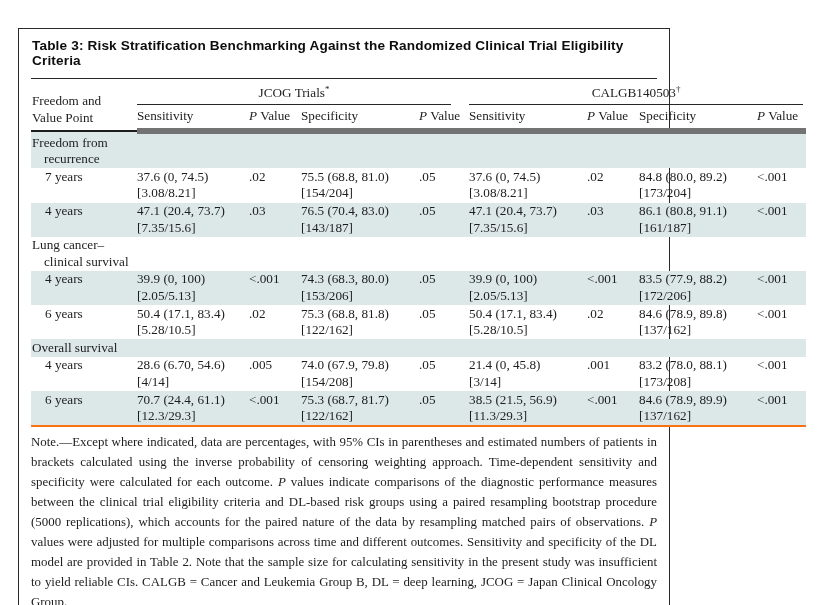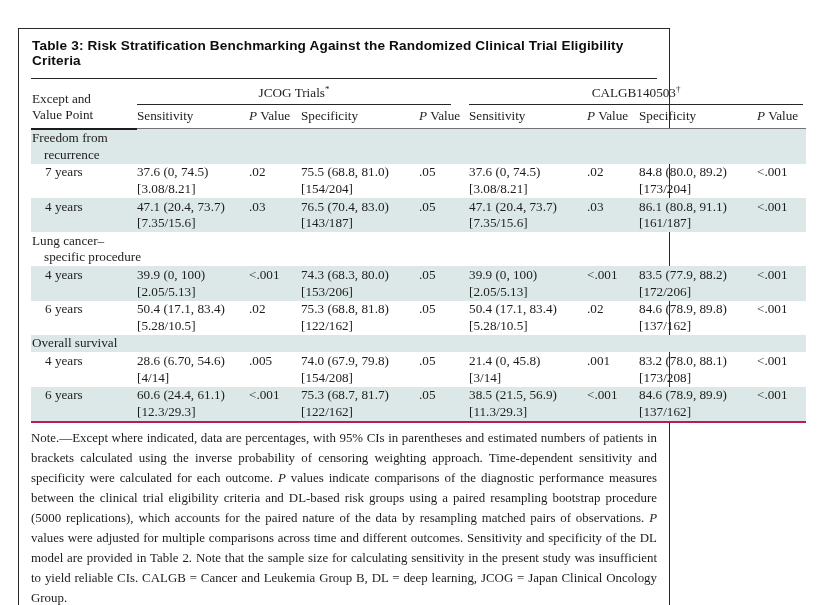--- a/index.html
+++ b/index.html
@@ -13,25 +13,25 @@
   .title-rule { border-top:1.3px solid #262626; margin-top:10px; }
 
   table.main { width:100%; border-collapse:collapse; table-layout:fixed;
                font-size:13.2px; line-height:16.6px; color:#1d1d1d; }
   th { font-weight:normal; text-align:left; }
   .outcome-th { vertical-align:bottom; padding:0 0 4px 1px; border-bottom:2px solid #1c1c1c; }
   .group-th { text-align:center; vertical-align:top; padding-top:6px; }
   .spanner { display:block; padding-bottom:2px; border-bottom:1.1px solid #262626; }
   .sp1 { margin-right:18px; }
   .sp2 { margin-right:3px; }
-  .colhead-row th { padding:3px 0 4px 0; border-bottom:1px solid #737373; vertical-align:bottom; }
+  .colhead-row th { padding:3px 0 4px 0; border-bottom:6px solid #737373; vertical-align:bottom; }
   sup { font-size:9px; vertical-align:super; line-height:0; }
   .ip { font-style:italic; }
 
-  tbody { border-bottom:2px solid #be185d;font-family:Liberation Serif, serif; }
+  tbody { border-bottom:2px solid #f97316;font-family:Liberation Serif, serif; }
   tbody td { vertical-align:top; padding:.5px 2px .5px 0; }
   tr.shade td { background:#dbe8e7; }
   td.sec { padding-left:1px; }
   .sec-l2 { padding-left:12px; }
   td.time { padding-left:14px; }
   .vwrap { display:inline-block; text-align:left; }
 
   .note { margin-top:5px; font-size:12.9px; line-height:20px; text-align:justify; color:#1d1d1d; }
   .fn { font-size:12.9px; line-height:15.5px; text-align:justify; color:#1d1d1d; }
   .fn-sup { font-size:9.5px; vertical-align:super; line-height:0; }
@@ -53,21 +53,21 @@
         <col style="width:118px">
           <col style="width:50px">
           <col style="width:118px">
         <col style="width:52px">
           <col style="width:118px">
           <col style="width:49px">
       </colgroup>
       <thead>
         <tr>
           <th class="outcome-th" rowspan="2">
-            <span>Except and</span><br>
+            <span>Freedom and</span><br>
             <span>Value Point</span>
           </th>
           <th class="group-th" colspan="4">
             <span class="spanner sp1"><span>JCOG Trials</span><sup>*</sup></span>
           </th>
           <th class="group-th" colspan="4">
             <span class="spanner sp2"><span>CALGB140503</span><sup>†</sup></span>
           </th>
         </tr>
         <tr class="colhead-row">
@@ -106,21 +106,21 @@
             <td><span class="vwrap"><div>76.5 (70.4, 83.0)</div><div>[143/187]</div></span></td>
             <td>.05</td>
             <td><span class="vwrap"><div>47.1 (20.4, 73.7)</div><div>[7.35/15.6]</div></span></td>
             <td>.03</td>
             <td><span class="vwrap"><div>86.1 (80.8, 91.1)</div><div>[161/187]</div></span></td>
             <td>&lt;.001</td>
           </tr>
           <tr class="">
             <td class="sec" colspan="9">
               <div>Lung cancer–</div>
-              <div class="sec-l2">specific procedure</div>
+              <div class="sec-l2">clinical survival</div>
             </td>
           </tr>
           <tr class="shade">
             <td class="time">4 years</td>
             <td><span class="vwrap"><div>39.9 (0, 100)</div><div>[2.05/5.13]</div></span></td>
             <td>&lt;.001</td>
             <td><span class="vwrap"><div>74.3 (68.3, 80.0)</div><div>[153/206]</div></span></td>
             <td>.05</td>
             <td><span class="vwrap"><div>39.9 (0, 100)</div><div>[2.05/5.13]</div></span></td>
             <td>&lt;.001</td>
@@ -149,21 +149,21 @@
             <td>.005</td>
             <td><span class="vwrap"><div>74.0 (67.9, 79.8)</div><div>[154/208]</div></span></td>
             <td>.05</td>
             <td><span class="vwrap"><div>21.4 (0, 45.8)</div><div>[3/14]</div></span></td>
             <td>.001</td>
             <td><span class="vwrap"><div>83.2 (78.0, 88.1)</div><div>[173/208]</div></span></td>
             <td>&lt;.001</td>
           </tr>
           <tr class="shade">
             <td class="time">6 years</td>
-            <td><span class="vwrap"><div>60.6 (24.4, 61.1)</div><div>[12.3/29.3]</div></span></td>
+            <td><span class="vwrap"><div>70.7 (24.4, 61.1)</div><div>[12.3/29.3]</div></span></td>
             <td>&lt;.001</td>
             <td><span class="vwrap"><div>75.3 (68.7, 81.7)</div><div>[122/162]</div></span></td>
             <td>.05</td>
             <td><span class="vwrap"><div>38.5 (21.5, 56.9)</div><div>[11.3/29.3]</div></span></td>
             <td>&lt;.001</td>
             <td><span class="vwrap"><div>84.6 (78.9, 89.9)</div><div>[137/162]</div></span></td>
             <td>&lt;.001</td>
           </tr>
         </tbody>
     </table>

